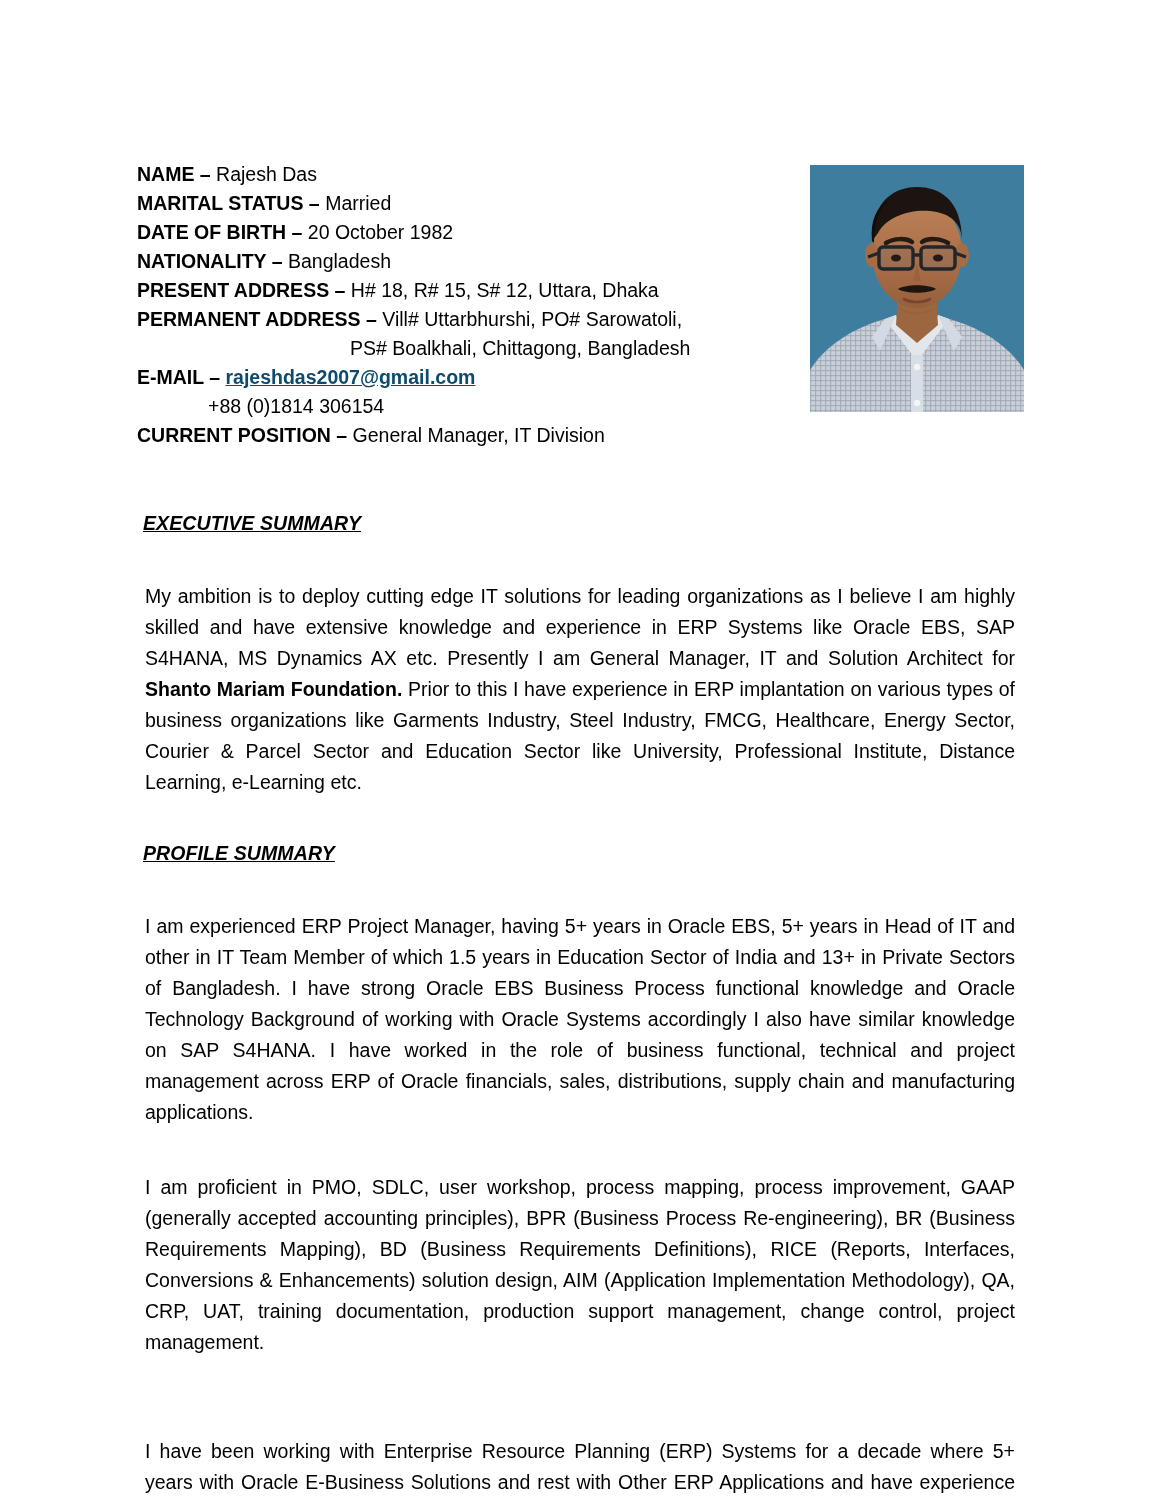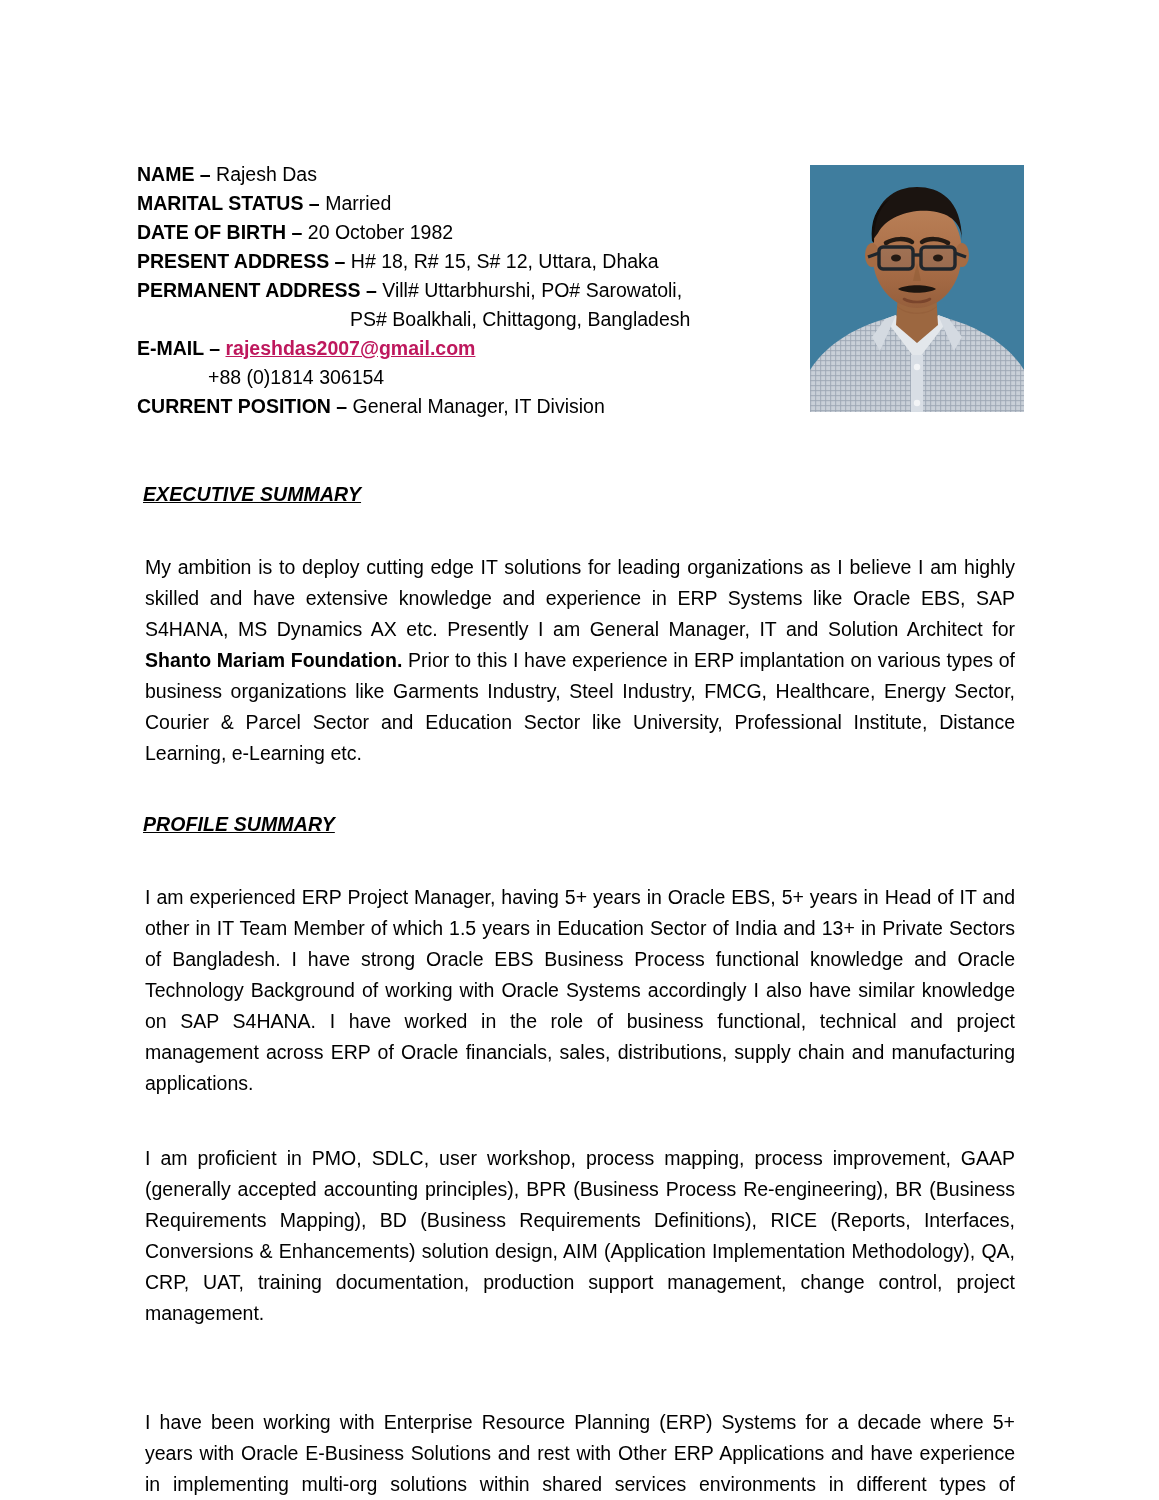--- a/index.html
+++ b/index.html
@@ -45,21 +45,21 @@
   }
   .info-cont-address {
     padding-left: 213px;
   }
   .info-cont-mobile {
     padding-left: 71px;
   }
   .email-link {
     font-weight: bold;
     text-decoration: underline;
-    color: #be185d;
+    color: #0c4a6e;
   }
 
   
   .photo {
     position: absolute;
     left: 810px;
     top: 165px;
     width: 214px;
     height: 247px;
     overflow: hidden;
@@ -173,20 +173,24 @@
       <div class="info-line">
         <span class="info-label">MARITAL STATUS –</span>
         <span class="info-value">Married</span>
       </div>
 
       <div class="info-line">
         <span class="info-label">DATE OF BIRTH –</span>
         <span class="info-value">20 October 1982</span>
       </div>
 
+      <div class="info-line">
+        <span class="info-label">NATIONALITY –</span>
+        <span class="info-value">Bangladesh</span>
+      </div>
 
       <div class="info-line">
         <span class="info-label">PRESENT ADDRESS –</span>
         <span class="info-value">H# 18, R# 15, S# 12, Uttara, Dhaka</span>
       </div>
 
       <div class="info-line">
         <span class="info-label">PERMANENT ADDRESS –</span>
         <span class="info-value">Vill# Uttarbhurshi, PO# Sarowatoli,</span>
       </div>

